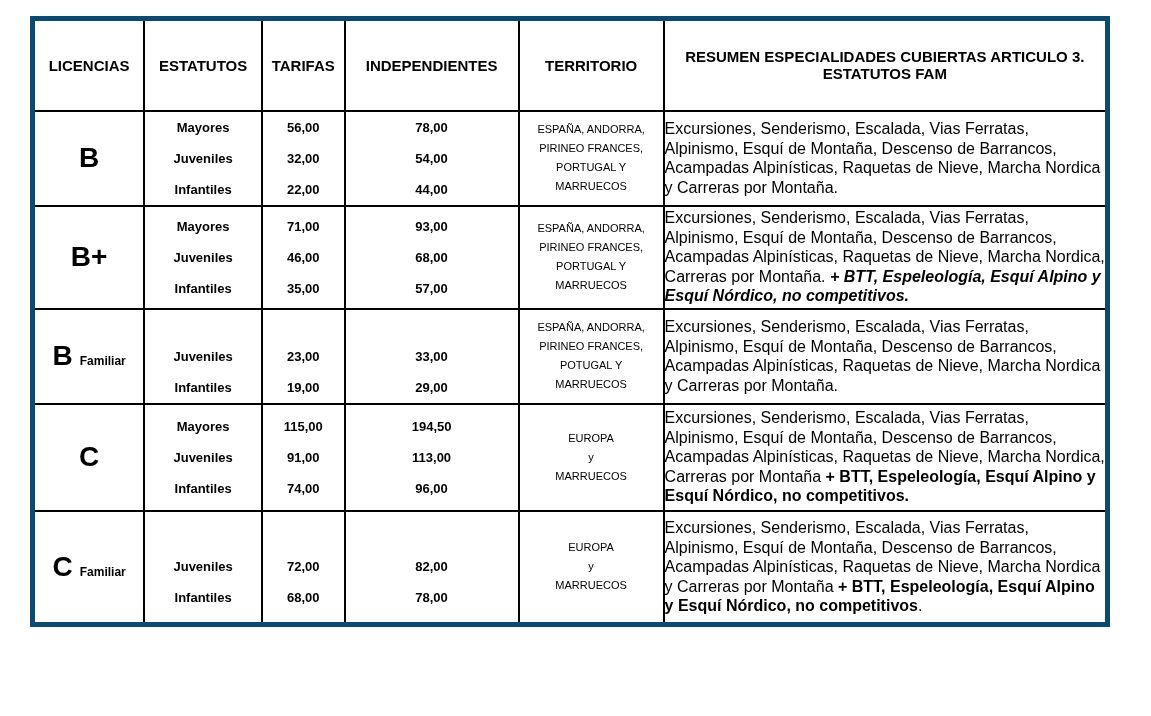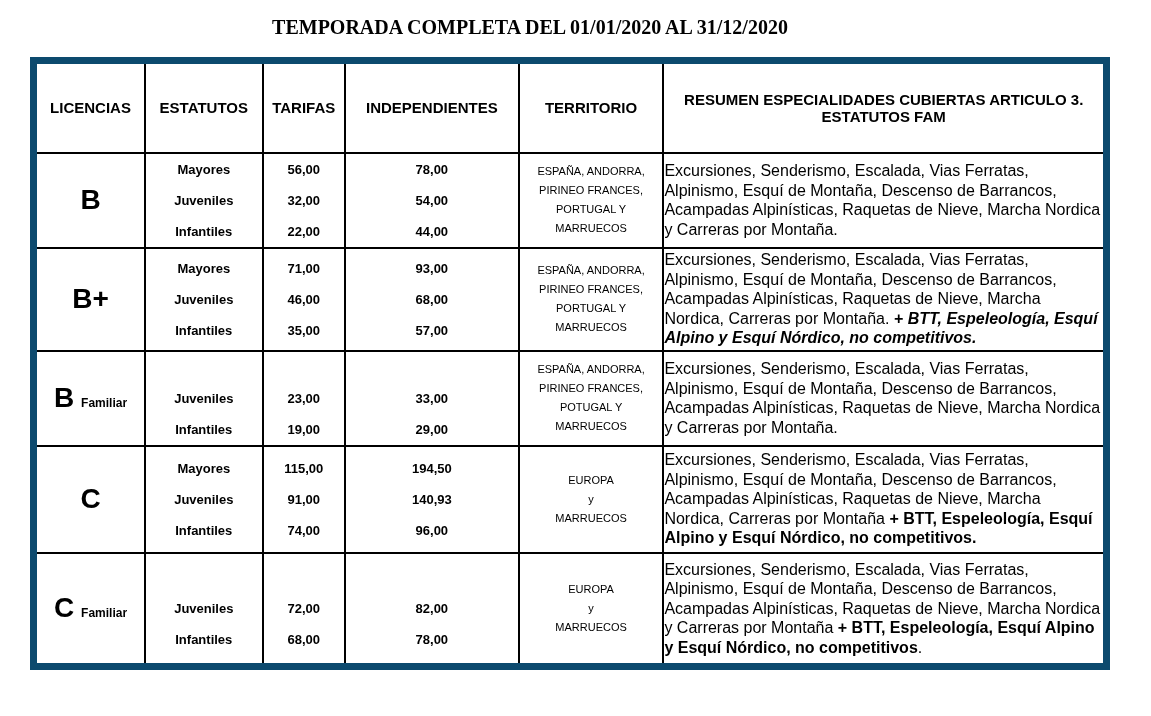--- a/index.html
+++ b/index.html
@@ -24,21 +24,21 @@
     line-height: 27px;
     color: #000;
   }
 
   
   table.tariff-table {
     border-collapse: collapse;
     table-layout: fixed;
     margin: 16px 0 0 30px;
     width: 1080px;
-    border: 7px solid #0c4a6e;
+    border: 5px solid #0c4a6e;
     padding-left: 20px;
   }
   .tariff-table th, .tariff-table td {
     border: 2px solid #000;
     padding: 0;
     vertical-align: middle;
     overflow: hidden;
   }
   .col-lic { width: 111px; }
   .col-cat { width: 117px; }
@@ -83,21 +83,20 @@
   .res-part-normal { font-weight: normal; font-style: normal; }
   .res-part-bold { font-weight: bold; font-style: normal; }
   .res-part-bold-italic { font-weight: bold; font-style: italic; }
 </style>
 </head>
 <body>
 
 <div class="page">
 
   <div class="title-block">
-    <div>TEMPORADA COMPLETA DEL 01/01/2020 AL 31/12/2020</div>
   </div>
 
   <table class="tariff-table">
     <colgroup>
       <col class="col-lic">
         <col class="col-cat">
         <col class="col-clu">
       <col class="col-ind">
         <col class="col-ter">
         <col class="col-res">
@@ -232,21 +231,21 @@
     <td>
             <div class="lines">
               <div class="line">115,00</div>
               <div class="line">91,00</div>
               <div class="line">74,00</div>
             </div>
           </td>
     <td>
             <div class="lines">
               <div class="line">194,50</div>
-              <div class="line">140,93</div>
+              <div class="line">113,00</div>
               <div class="line">96,00</div>
             </div>
           </td>
     <td class="terr-cell">EUROPA
 y
 MARRUECOS</td>
     <td class="res-cell"><span class="res-part-normal">Excursiones, Senderismo, Escalada, Vias Ferratas, Alpinismo, Esquí de Montaña, Descenso de Barrancos, Acampadas Alpinísticas, Raquetas de Nieve, Marcha Nordica, Carreras por Montaña </span><span class="res-part-bold">+ BTT, Espeleología, Esquí Alpino  y Esquí Nórdico, no competitivos.</span></td>
   </tr>
         <tr class="body-row" style="height: 114px;">
     <td class="license-cell">

